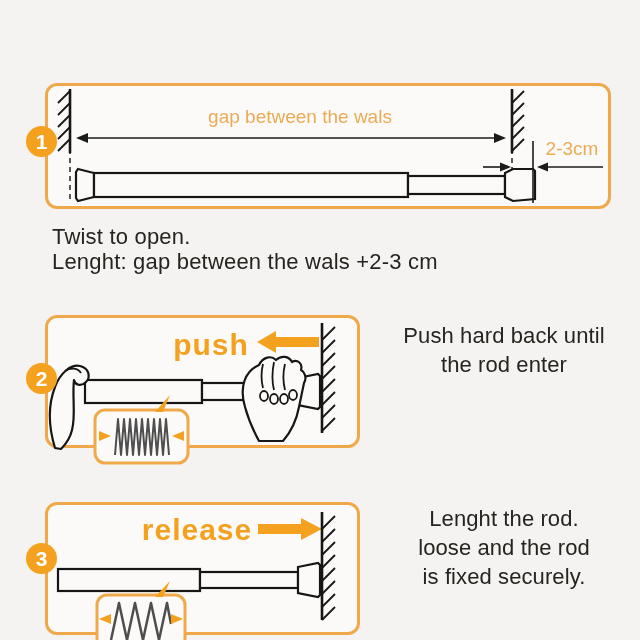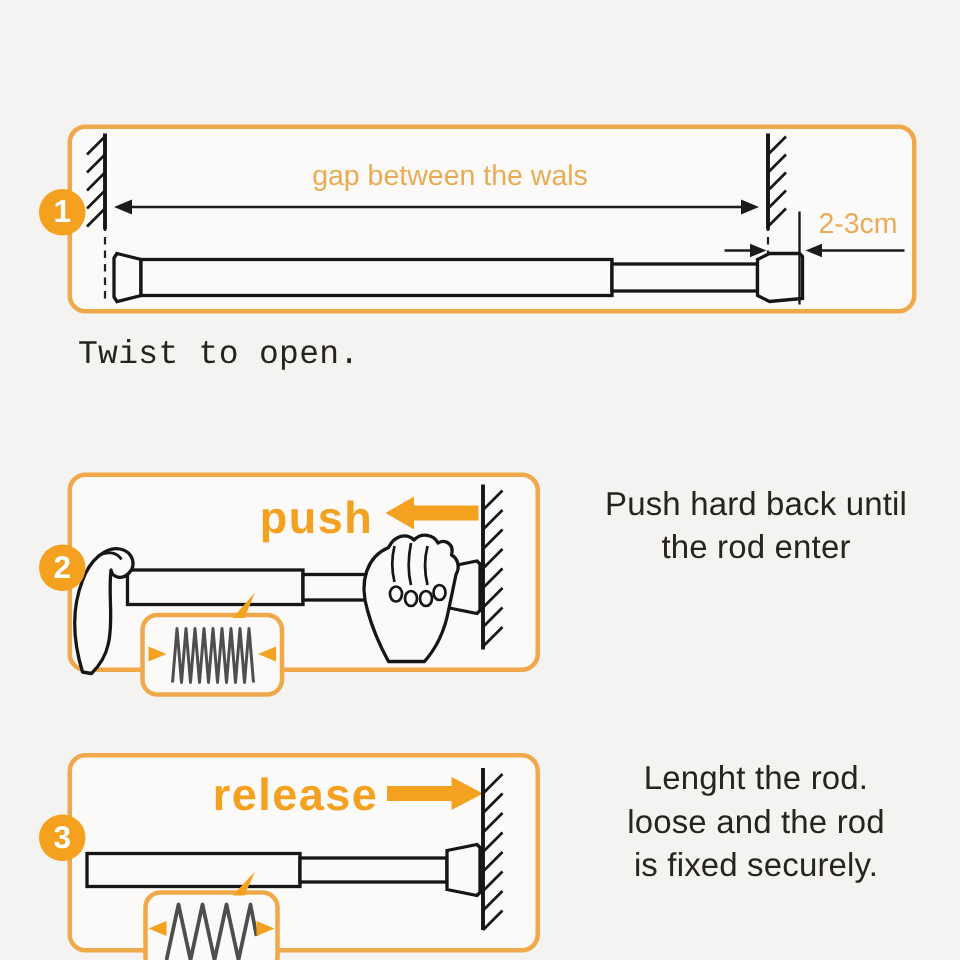--- a/index.html
+++ b/index.html
@@ -35,21 +35,21 @@
   }
   .b1{left:26px;top:81px;}
   .b2{left:26px;top:318px;}
   .b3{left:26px;top:498px;}
 
   .caption{
     position:absolute;left:52px;
     color:var(--ink,#26241F);
     font-size:22px;line-height:26px;letter-spacing:.2px;white-space:nowrap;
   }
-  .c1a{top:179px;font-family:Liberation Mono, monospace;}
+  .c1a{top:179px;}
   .c1b{top:204px;}
 
   .desc{
     position:absolute;left:371px;width:266px;
     color:var(--ink,#26241F);
     font-size:22px;line-height:29px;letter-spacing:.1px;text-align:center;
   }
   .desc2{top:276px;}
   .desc3{top:459px;}
   .desc .line{white-space:nowrap;}
@@ -118,20 +118,21 @@
       <line class="dim" x1="488" y1="58" x2="488" y2="120"></line>
       <line class="dim" x1="438" y1="84" x2="460" y2="84"></line>
       <polygon class="dim-fill" points="466,84 455,79.5 455,88.5"></polygon>
       <line class="dim" x1="558" y1="84" x2="497" y2="84"></line>
       <polygon class="dim-fill" points="492,84 503,79.5 503,88.5"></polygon>
       <text class="soft-label" x="527" y="72" text-anchor="middle">2-3cm</text>
     </g>
   </svg>
   <div class="badge b1">1</div>
   <div class="caption c1a">Twist to open.</div>
+  <div class="caption c1b">Lenght: gap between the wals +2-3 cm</div>
 
   <div class="panel p2"></div>
   <svg class="diag d2" viewBox="0 0 315 155">
     <text class="action-label" x="166" y="40" text-anchor="middle">push</text>
     <polygon class="o-fill" points="212,27 231,16 231,22 274,22 274,32 231,32 231,38"></polygon>
 
     <g class="wall">
       <line x1="277" y1="8" x2="277" y2="118"></line>
       <line class="hatch" x1="277" y1="25" x2="290" y2="12"></line>
       <line class="hatch" x1="277" y1="38" x2="290" y2="25"></line>

